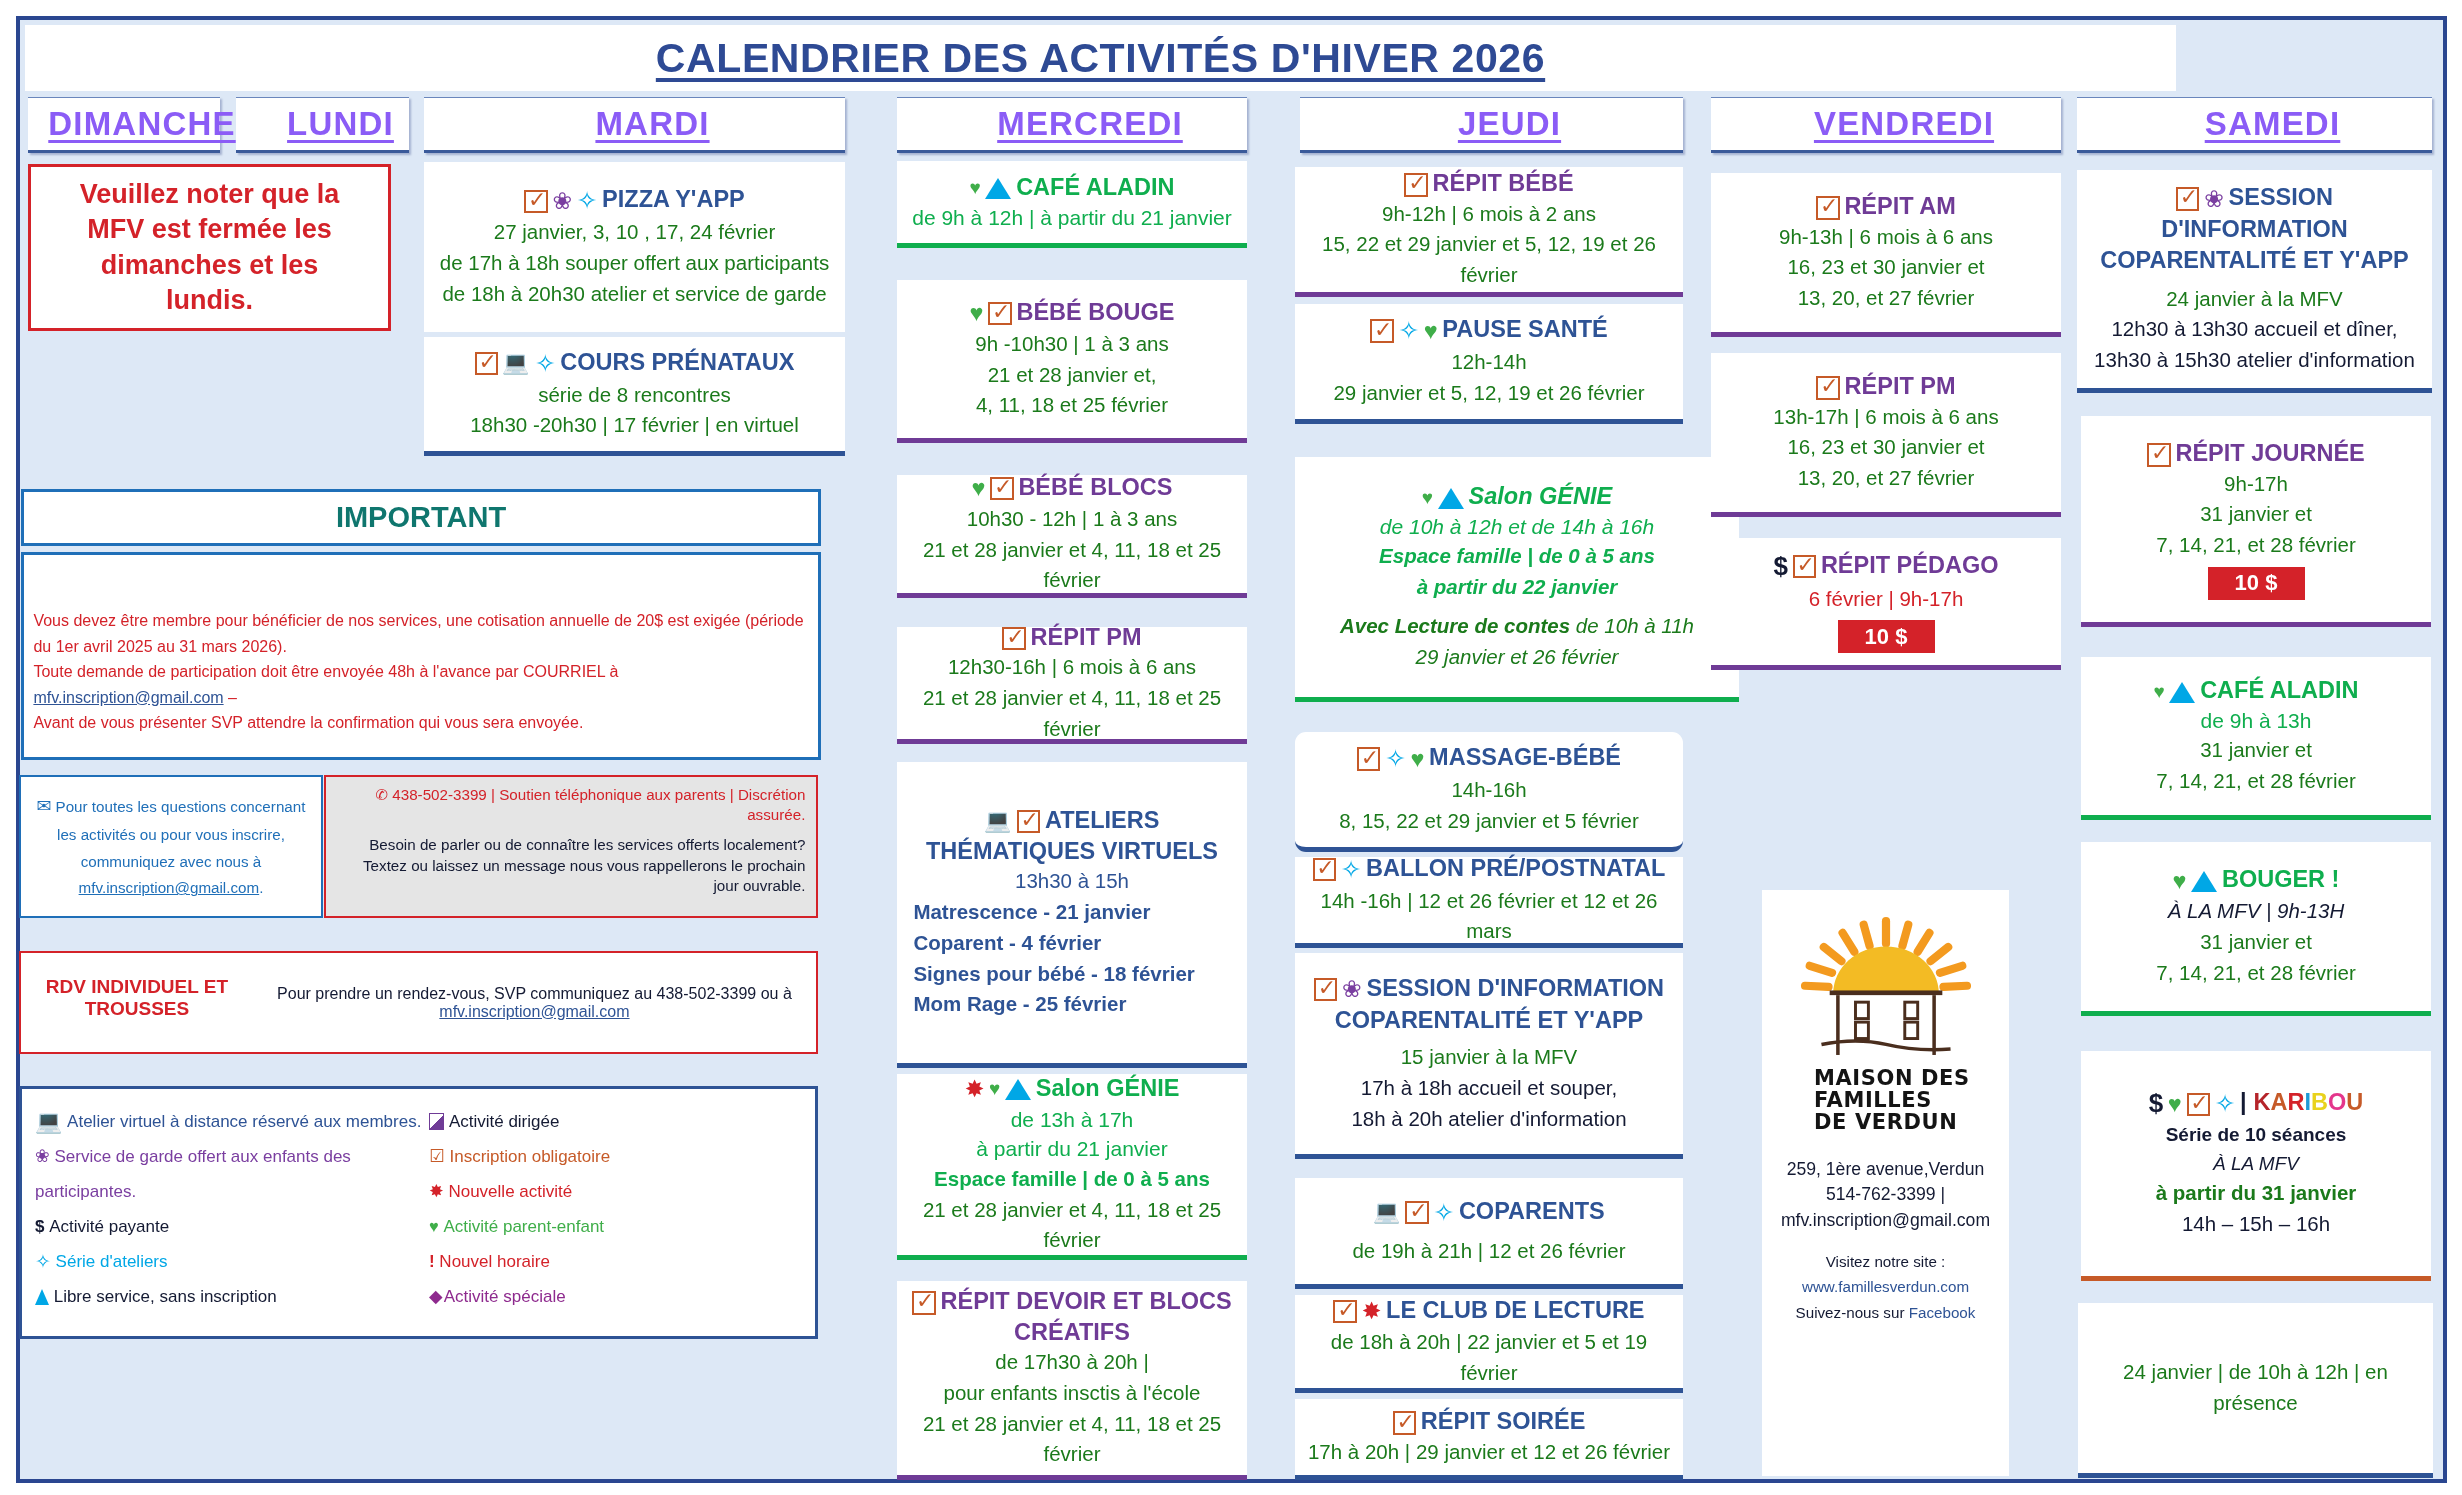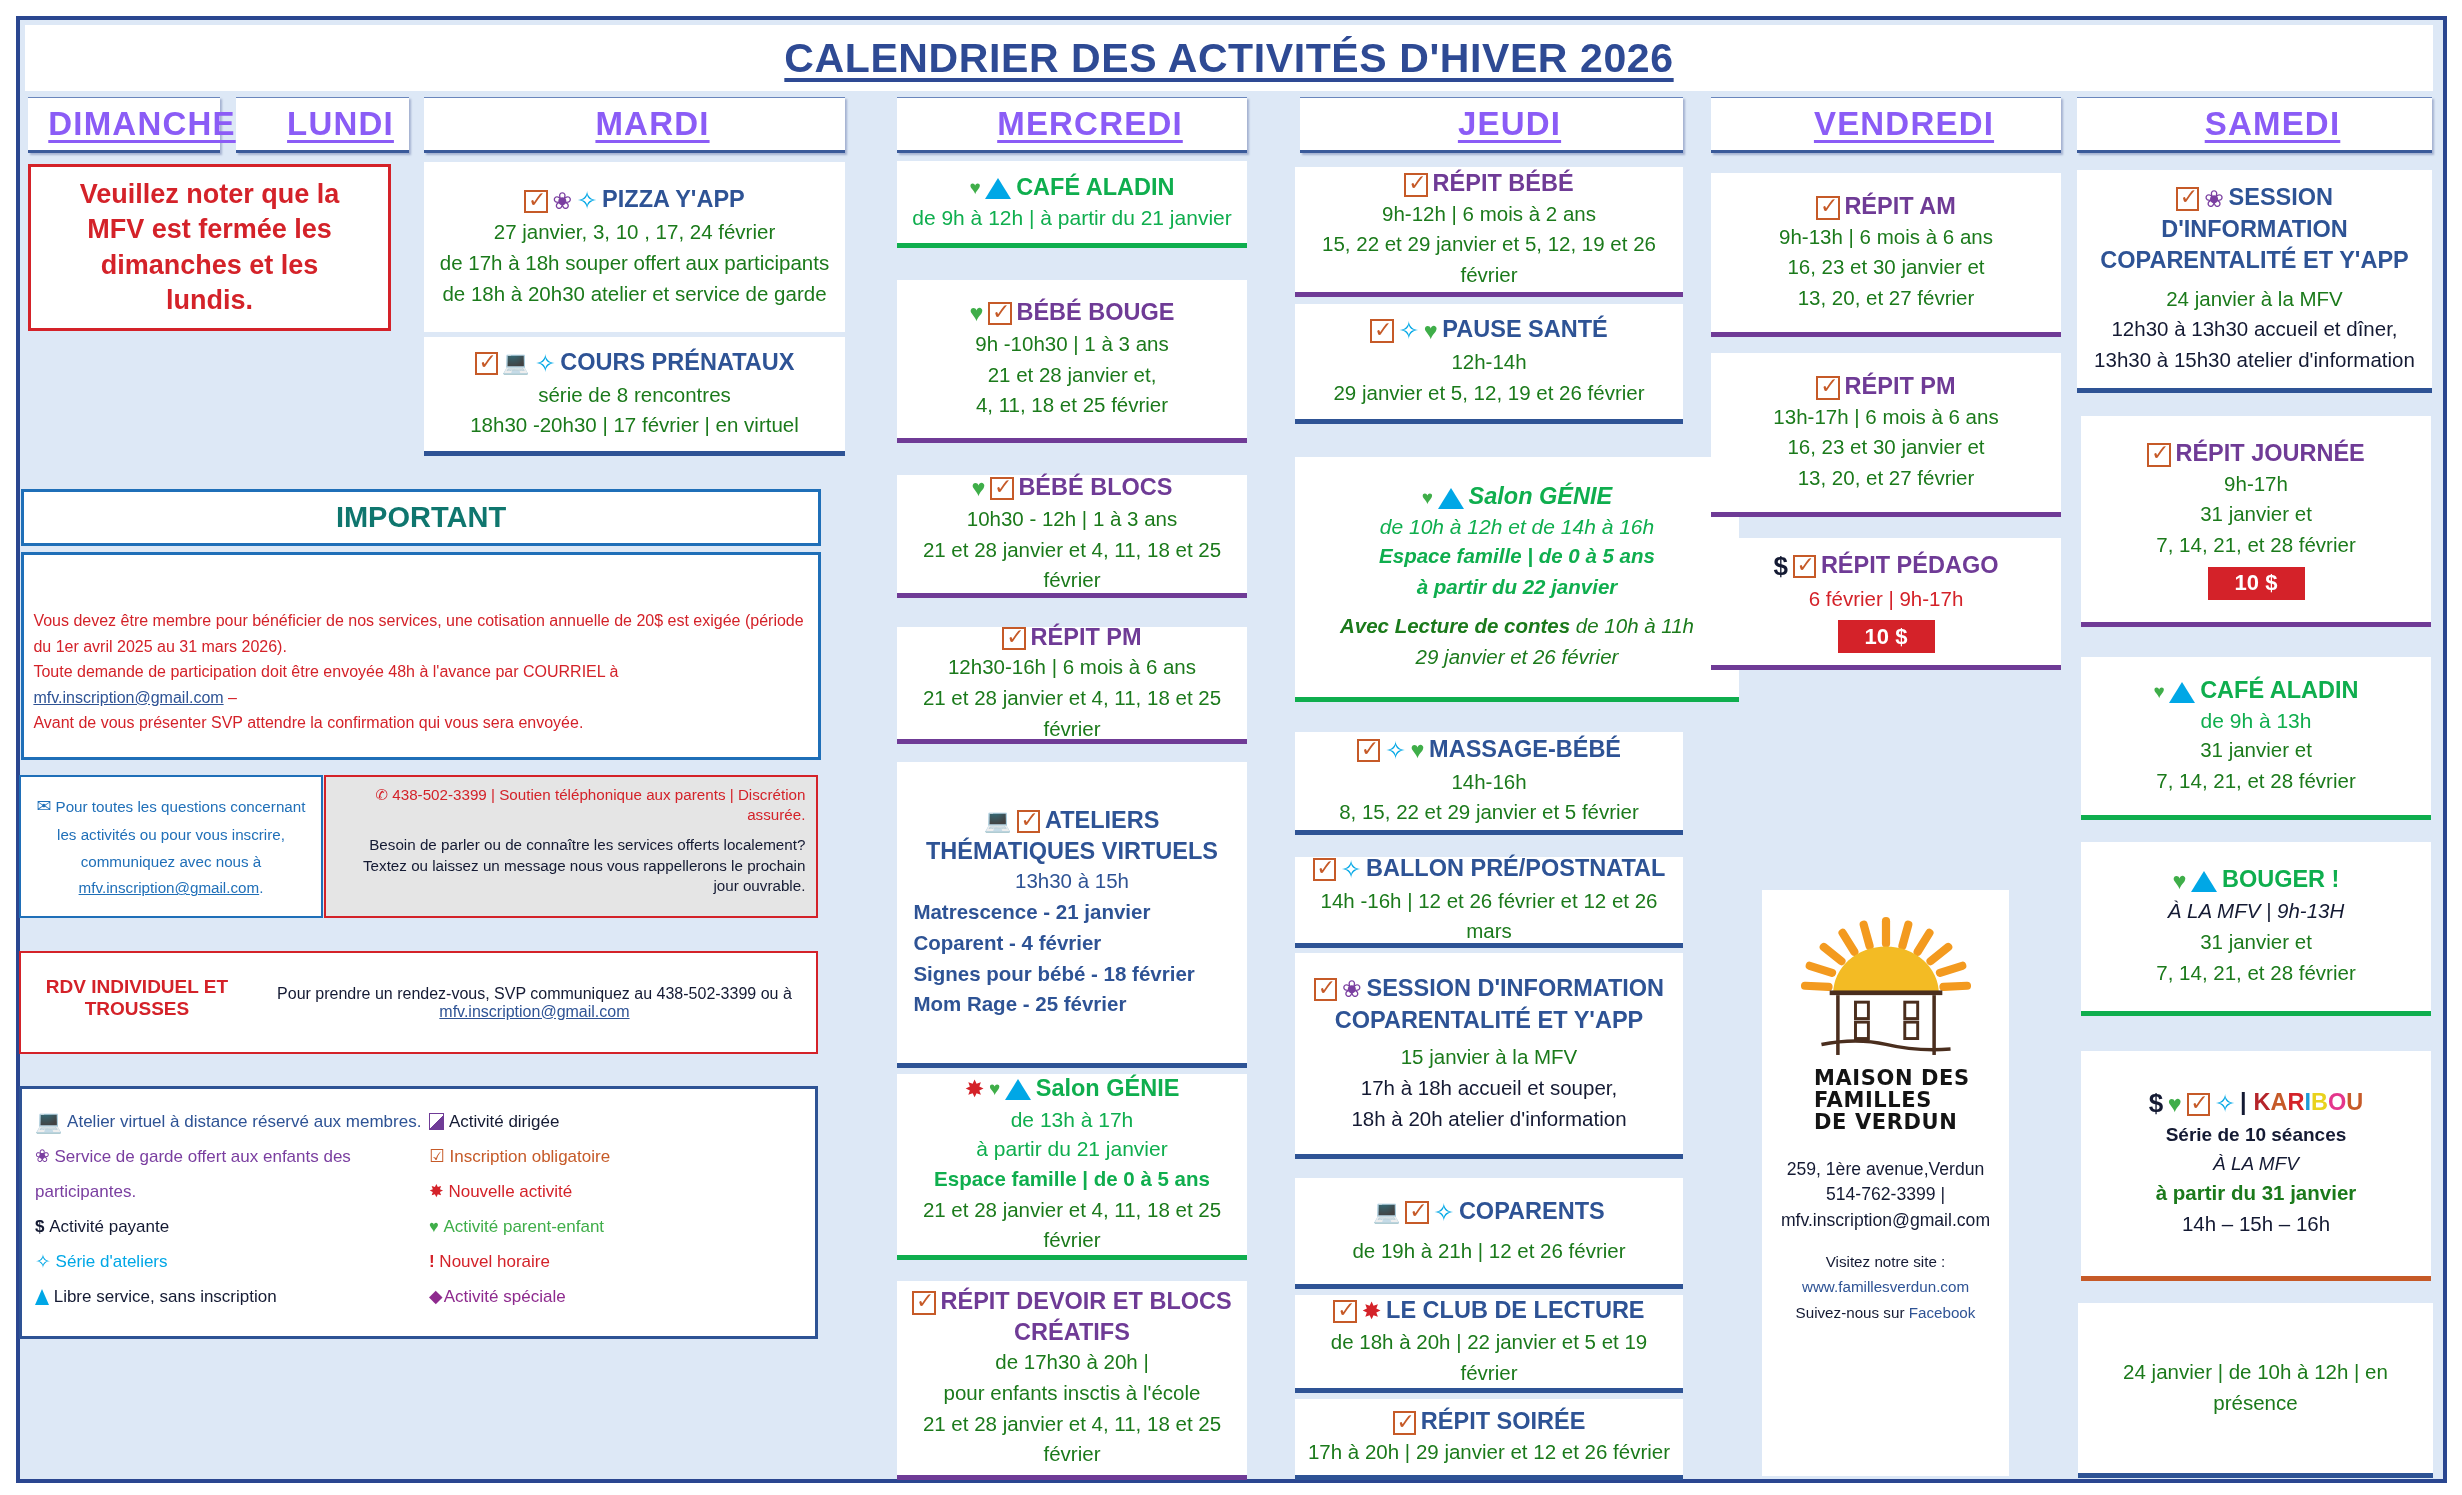--- a/index.html
+++ b/index.html
@@ -1,20 +1,20 @@
 <!DOCTYPE html>
 <html style="font-size:9.4px"><head>
 <meta charset="utf-8">
 <style>
   * { box-sizing: border-box; margin: 0; padding: 0; }
   html, body { width: 2462px; height: 1495px; overflow: hidden; background: #ffffff; }
   body { font-family: "Liberation Sans", "DejaVu Sans", sans-serif; position: relative; }
   .frame { position: absolute; left: 16px; top: 16px; width: 2431px; height: 1467px; border: 4.7px solid #2a4690; background: #dde8f6; }
   .abs { position: absolute; }
-  .titlebar { left: 25px; top: 25px; width: 2408px; height: 66px; background: #ffffff; display: flex; align-items: center; justify-content: center; }
+  .titlebar { left: 25px; top: 25px; width: 2151px; height: 66px; background: #ffffff; display: flex; align-items: center; justify-content: center; }
   .titlebar span { font-family: "Liberation Sans", sans-serif; font-weight: bold; font-size: 41px; color: #2e4a94; text-decoration: underline; text-decoration-thickness: 4.1px; text-underline-offset: 5.9px; letter-spacing: 0.6px; }
 
   .dayhdr { background: #ffffff; display: flex; align-items: center; justify-content: center; border-bottom: 3.5px solid #3a5a9a; border-top: 1.8px solid #6a86bc; box-shadow: 1.8px 1.8px 1.8px rgba(60,80,140,0.35); }
   .dayhdr span { font-weight: bold; font-size: 33px; color: #8b5cf6; text-decoration: underline; text-decoration-thickness: 2.9px; text-underline-offset: 4.7px; letter-spacing: 1.2px; margin-left: 36px; }
 
   .card { background: #ffffff; text-align: center; display: flex; flex-direction: column; justify-content: center; align-items: center; padding: 4.7px 8.2px; }
   .bb-blue { border-bottom: 5.3px solid #2e5395; }
   .bb-green { border-bottom: 5.3px solid #0fae4e; }
   .bb-purple { border-bottom: 5.3px solid #6f3b96; }
   .bb-orange { border-bottom: 5.3px solid #c65a28; }
@@ -250,21 +250,21 @@
   <div class="l">29 janvier et 5, 12, 19 et 26 février</div>
 </div>
 <div class="abs card bb-green" style="left:1295px;top:457px;width:444px;height:245px;font-style:italic;">
   <div class="t green"><span class="ic ic-heart" style="font-size:19px">♥</span><span class="ic ic-tri"></span><span>Salon GÉNIE</span></div>
   <div class="lg">de 10h à 12h et de 14h à 16h</div>
   <div class="lb">Espace famille | de 0 à 5 ans</div>
   <div class="lb">à partir du 22 janvier</div>
   <div class="l" style="margin-top:8.2px"><b>Avec Lecture de contes</b><span> de 10h à 11h</span></div>
   <div class="l">29 janvier et 26 février</div>
 </div>
-<div class="abs card bb-blue" style="left:1295px;top:732px;width:388px;height:103px;">
+<div class="abs card bb-blue" style="left:1295px;top:732px;width:388px;height:120px;border-radius:11px;">
   <div class="t blue"><span class="ic ic-check"></span><span class="ic ic-star4">✧</span><span class="ic ic-heart">♥</span><span>MASSAGE-BÉBÉ</span></div>
   <div class="l">14h-16h</div>
   <div class="l">8, 15, 22 et 29 janvier et 5 février</div>
 </div>
 <div class="abs card bb-blue" style="left:1295px;top:857px;width:388px;height:91px;">
   <div class="t blue"><span class="ic ic-check"></span><span class="ic ic-star4">✧</span><span>BALLON PRÉ/POSTNATAL</span></div>
   <div class="l">14h -16h | 12 et 26 février et 12 et 26 mars</div>
 </div>
 <div class="abs card bb-blue" style="left:1295px;top:953px;width:388px;height:206px;">
   <div class="t blue"><span class="ic ic-check"></span><span class="ic ic-flower">❀</span><span>SESSION D'INFORMATION COPARENTALITÉ ET Y'APP</span></div>

